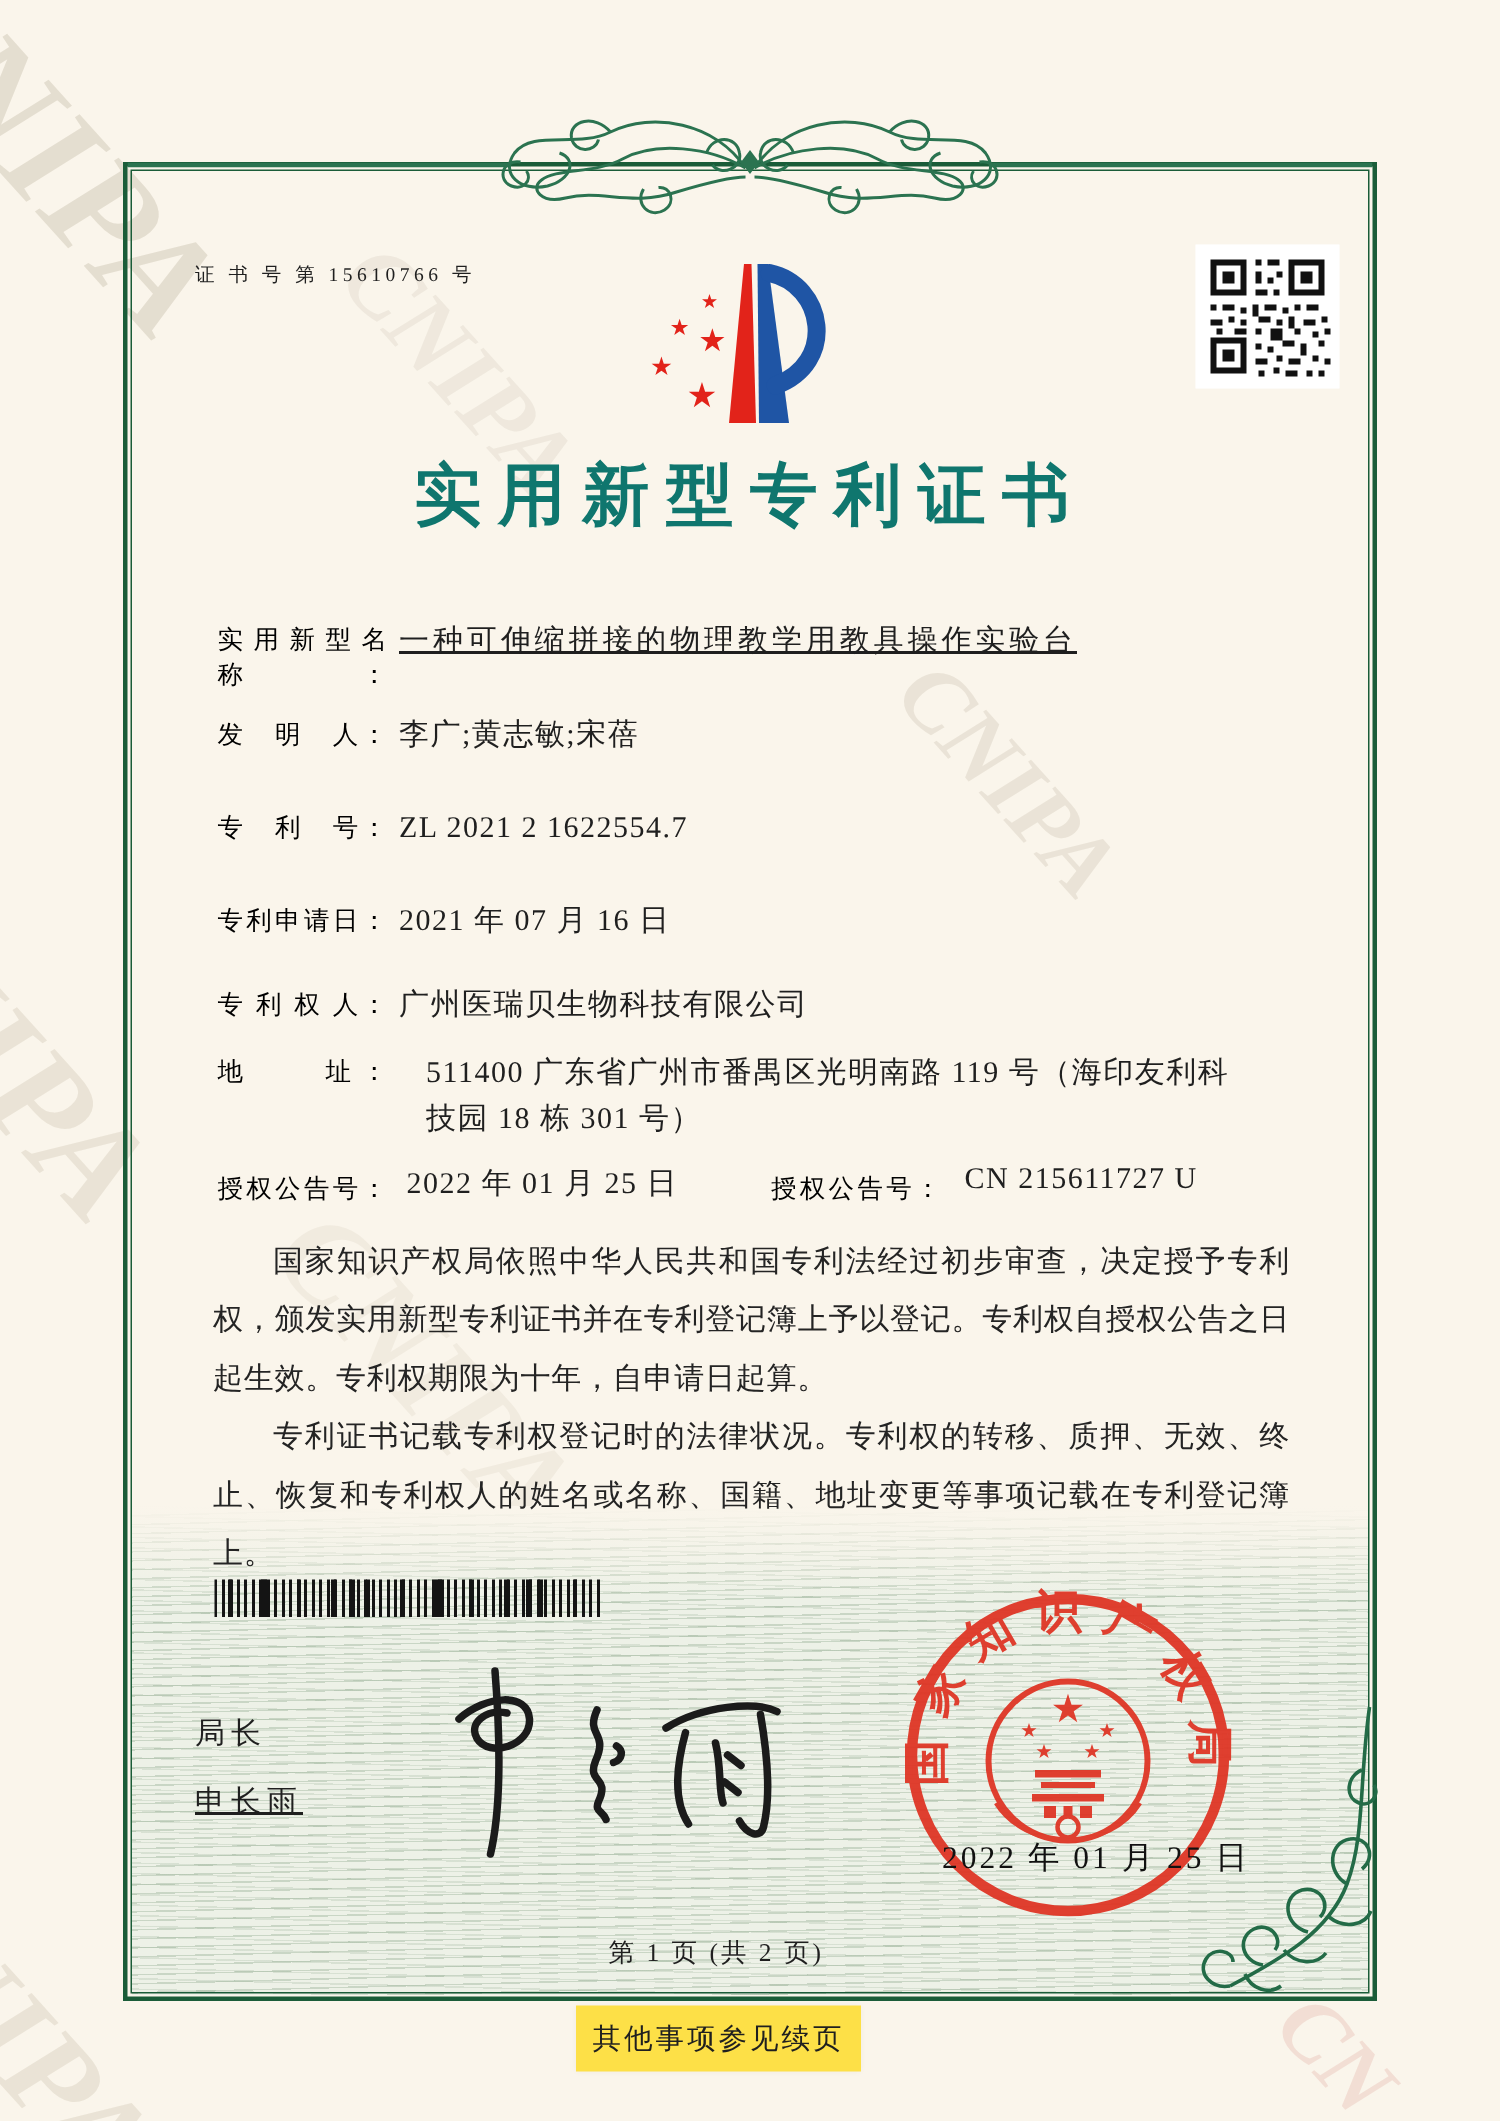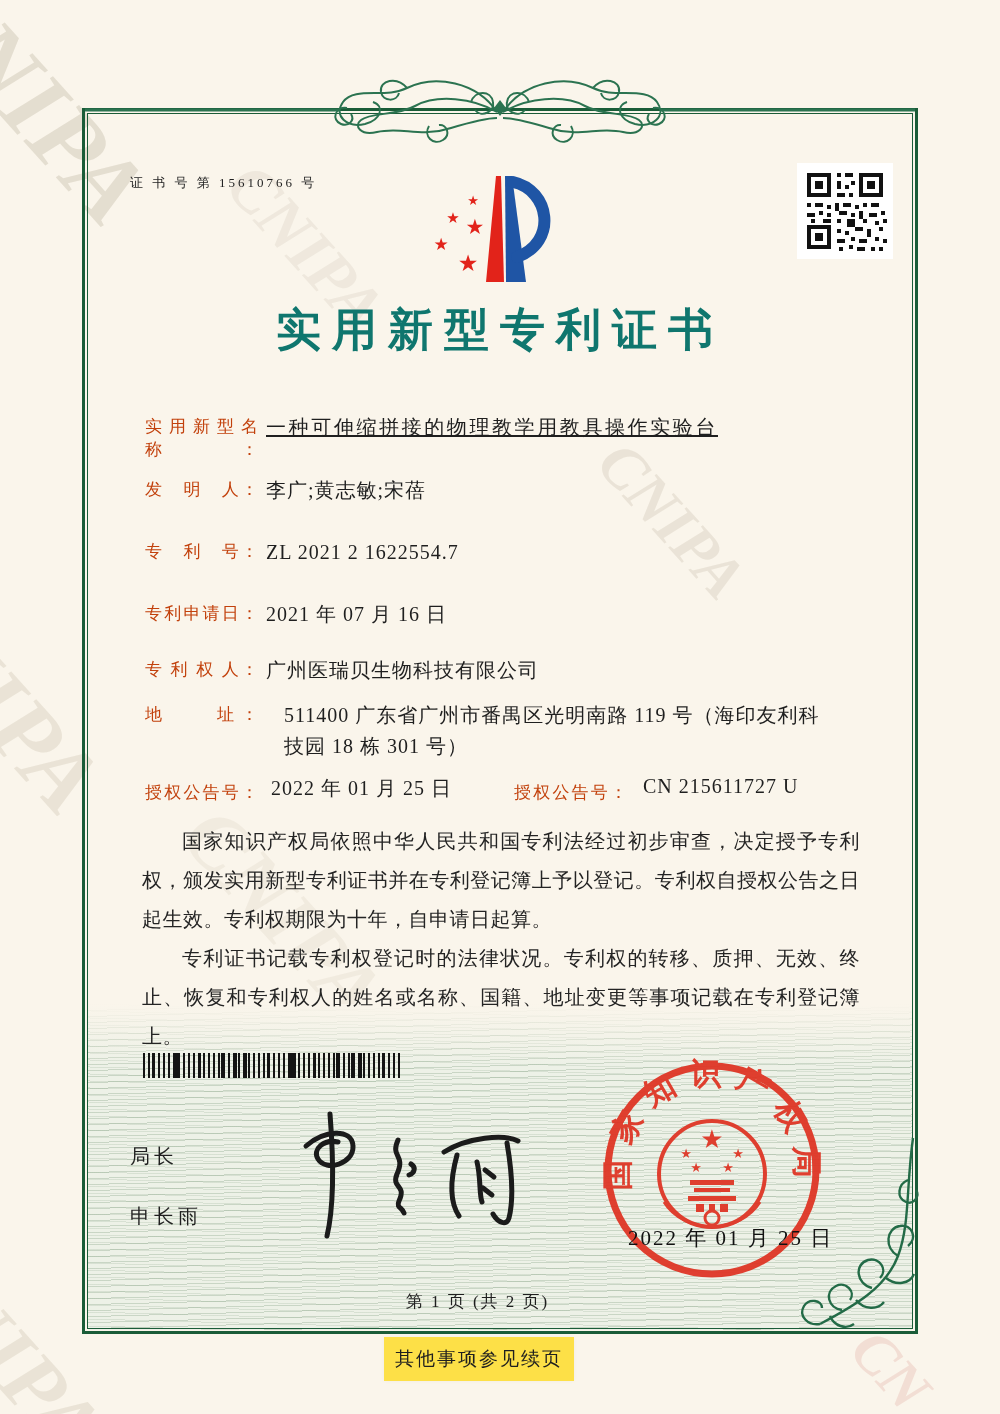--- a/index.html
+++ b/index.html
@@ -44,21 +44,21 @@
   .qr-wrap{left:797px;top:163px;width:96px;height:96px;background:#fff;z-index:5;}
   .logo{left:430px;top:170px;z-index:5;}
   .title{
     left:0;top:300px;width:1000px;text-align:center;z-index:5;
     font-size:45px;font-weight:bold;letter-spacing:11px;color:#0f766e;
   }
   
   .fields{left:145px;top:412px;width:700px;z-index:5;}
   .frow{position:absolute;left:0;display:flex;align-items:flex-start;}
   .flabel{
-    display:inline-block;width:113px;font-size:17px;color:#c2410c;
+    display:inline-block;width:113px;font-size:17px;color:#000000;
     text-align:justify;text-align-last:justify;flex:0 0 113px;padding-top:3px;
   }
   .fvalue{font-size:20px;letter-spacing:1px;margin-left:8px;line-height:31px;}
   .r1{top:0;}   .r1 .fvalue{letter-spacing:2.6px;text-decoration:underline;}
   .r2{top:63px;}
   .r3{top:125px;}
   .r4{top:187px;}
   .r5{top:243px;}
   .r6{top:288px;gap:18px;} .r6 .fvalue{max-width:540px;}
   .grant{top:363px;width:700px;position:absolute;}
@@ -77,21 +77,21 @@
   
   .barcode{
     left:143px;top:1053px;width:258px;height:25px;z-index:5;
     background:
       repeating-linear-gradient(90deg,#141414 0 2px,rgba(0,0,0,0) 2px 5px),
       repeating-linear-gradient(90deg,rgba(0,0,0,0) 0 9px,#141414 9px 12px,rgba(0,0,0,0) 12px 23px),
       repeating-linear-gradient(90deg,rgba(0,0,0,0) 0 31px,#141414 31px 35px,rgba(0,0,0,0) 35px 59px);
   }
   .director{left:130px;top:1146px;z-index:5;font-family:"Liberation Sans",sans-serif;}
   .director div{font-size:20px;letter-spacing:4px;line-height:1;}
-  .director .dname{margin-top:40px;}
+  .director .dname{margin-top:25px;text-decoration:underline;}
   .signature{left:278px;top:1102px;z-index:6;}
   .seal{left:598px;top:1056px;z-index:6;}
   .seal-date{left:628px;top:1224px;z-index:7;font-size:21px;letter-spacing:2px;color:#111;}
   .page-no{left:0;top:1290px;width:955px;text-align:center;font-size:17px;letter-spacing:2px;z-index:5;}
   .note-box{
     left:384px;top:1337px;width:190px;height:44px;background:#fde047;z-index:5;
     display:flex;align-items:center;justify-content:center;
     font-size:19px;letter-spacing:2px;box-shadow:0 0 4px rgba(0,0,0,0.04);
   }
   .orn{z-index:4;pointer-events:none;}

